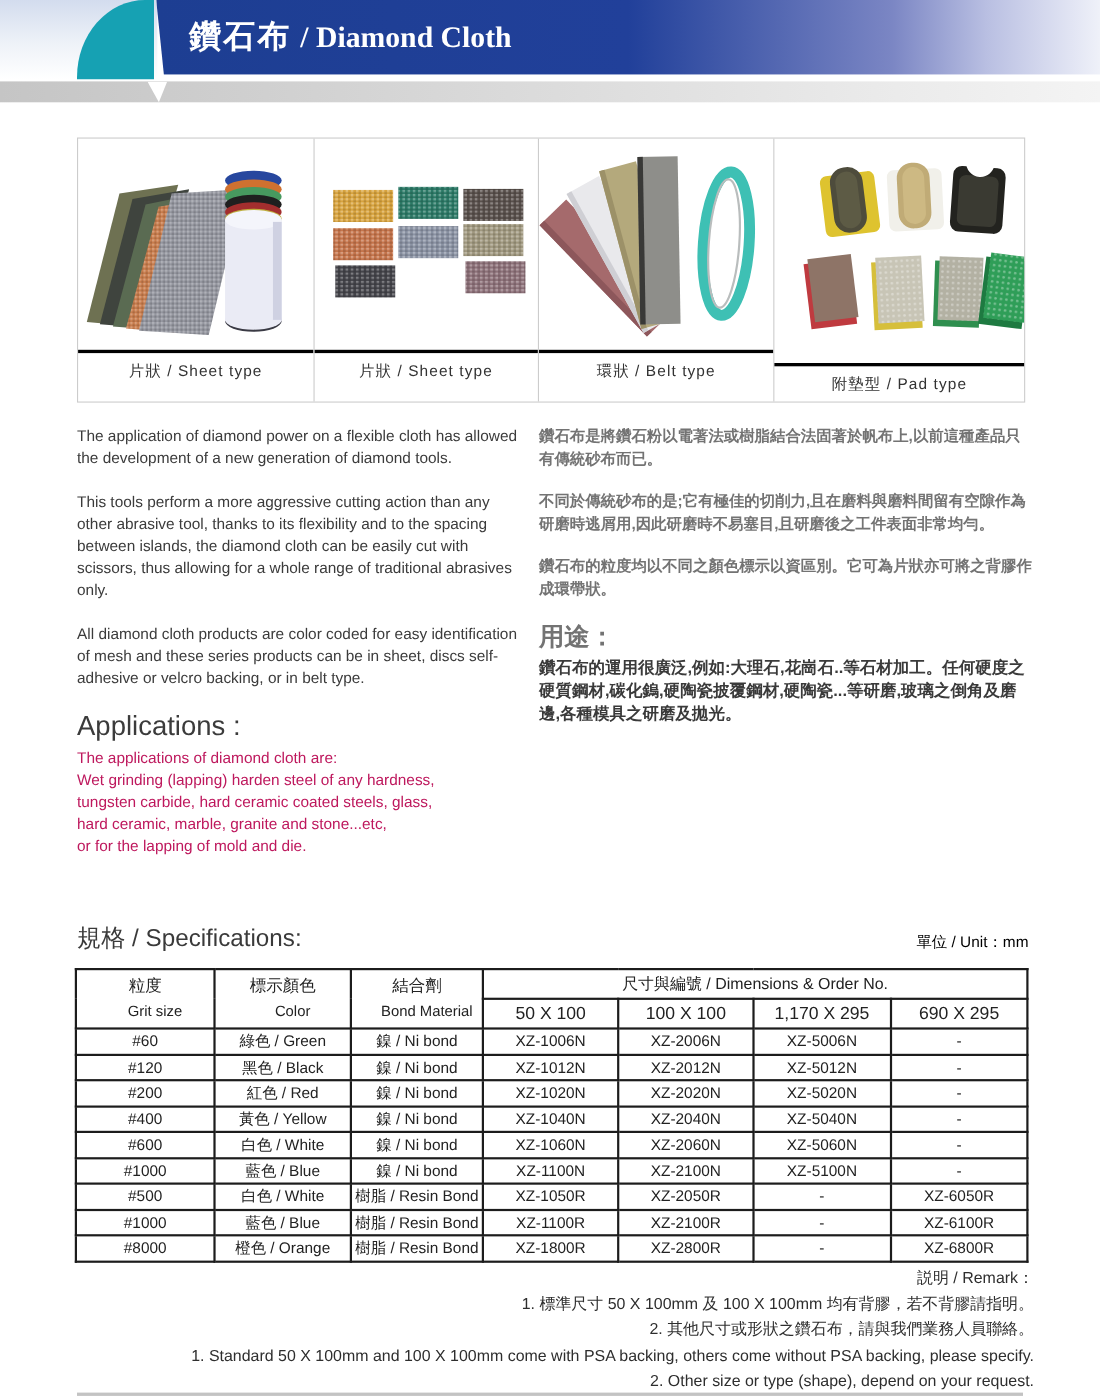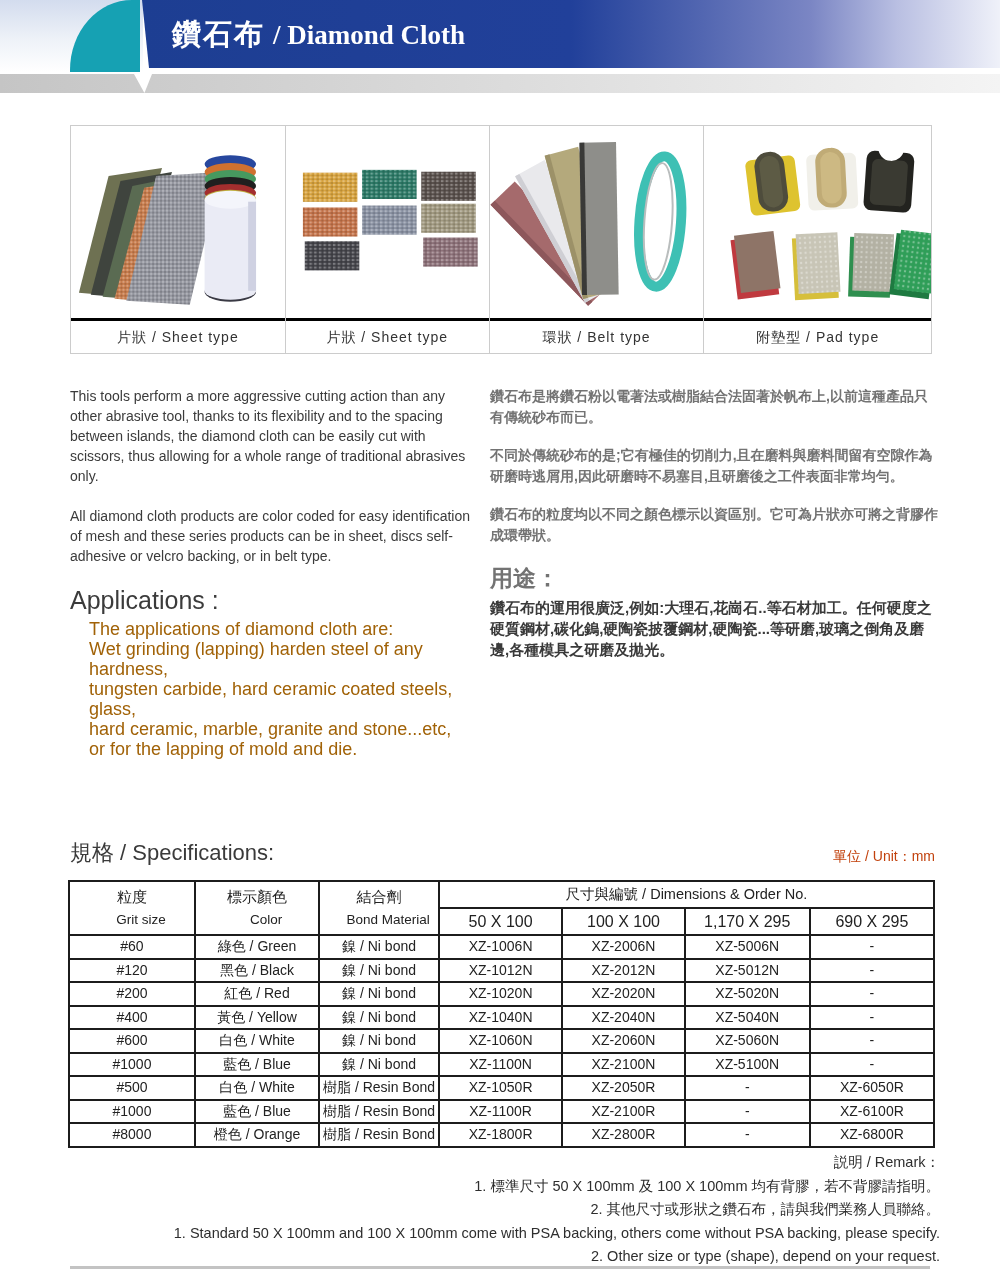--- a/index.html
+++ b/index.html
@@ -19,39 +19,39 @@
   .t-zh{font-size:29px;font-weight:bold;color:#fff;letter-spacing:2px;}
   .t-en{font-size:27px;font-weight:bold;color:#fff;font-family:"Liberation Serif","DejaVu Serif",serif;margin-left:8px;}
   .hdr-gray{position:absolute;left:0;top:74px;width:100%;height:19px;
     background:linear-gradient(to right,#c5c5c5 0%,#dedede 55%,#f4f4f4 100%);}
   .hdr-notch{position:absolute;left:134px;top:74px;width:18px;height:19px;background:#fff;
     clip-path:polygon(0 0,100% 0,58% 100%);}
   
   .ptable{position:absolute;left:70px;top:125px;width:860px;display:flex;border:1px solid #cccccc;background:#fff;}
   .pcell{border-left:1px solid #cccccc;display:flex;flex-direction:column;min-width:0;}
   .pcell:first-child{border-left:none;}
-  .pc1{flex:217 0 0;}.pc2{flex:206 0 0;}.pc3{flex:217 0 0;}.pc4{flex:230 0 0;}
+  .pc1{flex:217 0 0;}.pc2{flex:206 0 0;}.pc3{flex:217 0 0;}.pc4{flex:230 0 0;gap:12px;}
   .pimg{height:192px;}
   .pimg svg{width:100%;height:100%;display:block;}
   .pcap{height:32px;line-height:32px;border-top:3px solid #000000;text-align:center;
     font-size:14px;color:#333;letter-spacing:1px;}
   
   .intro-en{position:absolute;left:70px;top:386px;width:404px;}
   .intro-en p{margin:0 0 20px;font-size:14px;line-height:20px;color:#3b3b3b;}
   .apps-heading{font-size:25px;font-weight:400;color:#3b3b3b;margin:12px 0 4px;}
-  .apps-line{font-size:18px;line-height:20px;color:#a16207;margin-left:19px;}
+  .apps-line{font-size:14px;line-height:20px;color:#be185d;}
   .intro-zh{position:absolute;left:490px;top:386px;width:448px;}
   .intro-zh p{margin:0 0 17px;font-size:14px;line-height:21px;font-weight:bold;color:#737373;}
   .usage-heading{font-size:23px;font-weight:bold;color:#737373;margin:10px 0 3px;}
   .usage-body{font-size:15px;line-height:21px;font-weight:bold;color:#3a3a3a;}
   
   .spec-head{position:absolute;left:70px;top:838px;width:865px;display:flex;
     justify-content:space-between;align-items:flex-end;}
   .spec-title{font-size:22px;color:#3a3a3a;}
-  .spec-unit{font-size:14px;color:#c2410c;padding-bottom:2px;}
+  .spec-unit{font-size:14px;color:#000000;padding-bottom:2px;}
   .spec-wrap{position:absolute;left:68px;top:880px;width:867px;}
   table.spec{border-collapse:collapse;width:100%;table-layout:fixed;}
   table.spec th,table.spec td{border:2px solid #1c1c1c;text-align:center;padding:0;}
   table.spec thead th{font-weight:normal;height:25px;color:#222;}
   .th-zh{font-size:15px;line-height:24px;color:#222;}
   .th-en{font-size:13.5px;line-height:22px;color:#222;padding-left:18px;}
   .th-group{font-size:14.5px;}
   table.spec td{height:21.5px;line-height:21.5px;font-size:14px;color:#222;}
   
   .remark{position:absolute;left:70px;top:1151px;width:870px;font-size:14.5px;color:#2e2e2e;text-align:right;}
@@ -203,20 +203,21 @@
             <rect x="188" y="106" width="38" height="60" fill="url(#dot)"></rect>
           </g>
       </svg>
     </div>
     <div class="pcap">附墊型 / Pad type</div>
   </div>
 </div>
 
 <div class="intro-en">
   <div>
+      <p>The application of diamond power on a flexible cloth has allowed the development of a new generation of diamond tools.</p>
       <p>This tools perform a more aggressive cutting action than any other abrasive tool, thanks to its flexibility and to the spacing between islands, the diamond cloth can be easily cut with scissors, thus allowing for a whole range of traditional abrasives only.</p>
       <p>All diamond cloth products are color coded for easy identification of mesh and these series products can be in sheet, discs self-adhesive or velcro backing, or in belt type.</p>
     </div>
   <div class="apps-heading">Applications :</div>
   <div>
       <div class="apps-line">The applications of diamond cloth are:</div>
       <div class="apps-line">Wet grinding (lapping) harden steel of any hardness,</div>
       <div class="apps-line">tungsten carbide, hard ceramic coated steels, glass,</div>
       <div class="apps-line">hard ceramic, marble, granite and stone...etc,</div>
       <div class="apps-line">or for the lapping of mold and die.</div>

